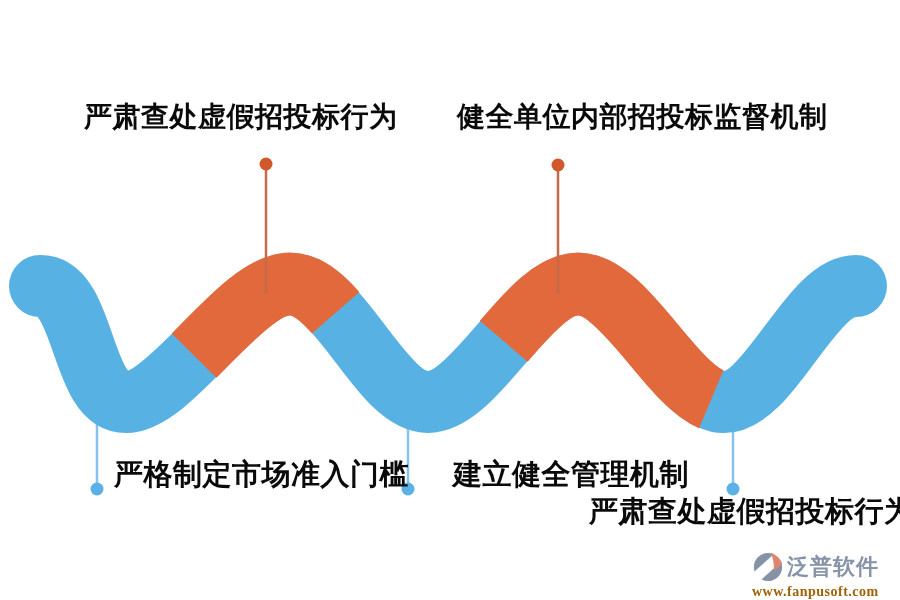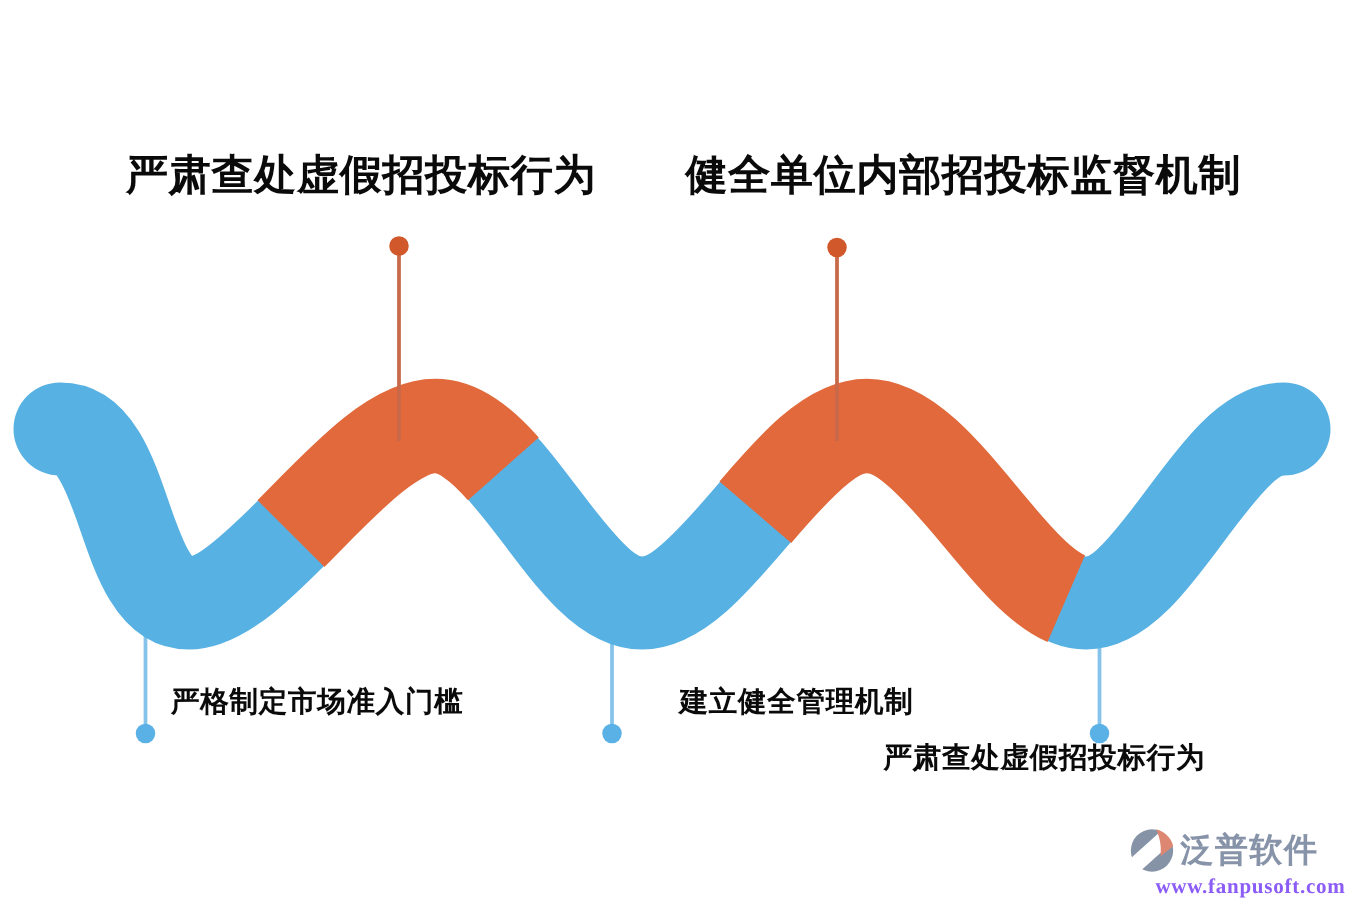--- a/index.html
+++ b/index.html
@@ -7,25 +7,25 @@
     width:900px;height:600px;background:#ffffff;overflow:hidden;
     font-family:"Liberation Sans","DejaVu Sans",sans-serif;
   }
   .stage{position:relative;width:900px;height:600px;background:#fff;}
   .wave-svg{position:absolute;left:0;top:0;}
   .label{
     position:absolute;font-weight:700;color:#0a0a0a;white-space:nowrap;
     letter-spacing:0.5px;line-height:1.15;
   }
   .label-top{font-size:28px;}
-  .label-bottom{font-size:19px;}
+  .label-bottom{font-size:29px;}
   .brand{position:absolute;left:752px;top:551px;width:145px;}
   .brand-row{display:flex;align-items:center;gap:3px;}
   .brand-name{font-size:22px;font-weight:700;color:#8793a8;letter-spacing:1px;white-space:nowrap;}
-  .brand-url{font-family:"Liberation Serif","DejaVu Serif",serif;font-size:14px;font-weight:700;color:#8b5cf6;margin-top:1px;text-align:right;white-space:nowrap;letter-spacing:0.5px;}
+  .brand-url{font-family:"Liberation Serif","DejaVu Serif",serif;font-size:14px;font-weight:700;color:#a16207;margin-top:1px;text-align:left;white-space:nowrap;letter-spacing:0.5px;}
 </style>
 </head>
 <body>
 
 <div class="stage">
 
   <svg class="wave-svg" width="900" height="600" viewBox="0 0 900 600">
 
     <line x1="97" y1="392" x2="97" y2="485" stroke-width="2.5" stroke="#85C3EA"></line>
     <line x1="408" y1="400" x2="408" y2="485" stroke-width="2.5" stroke="#85C3EA"></line>

